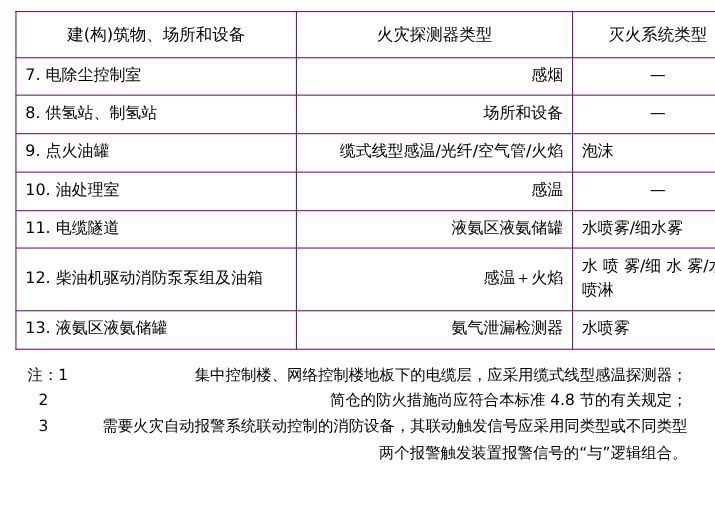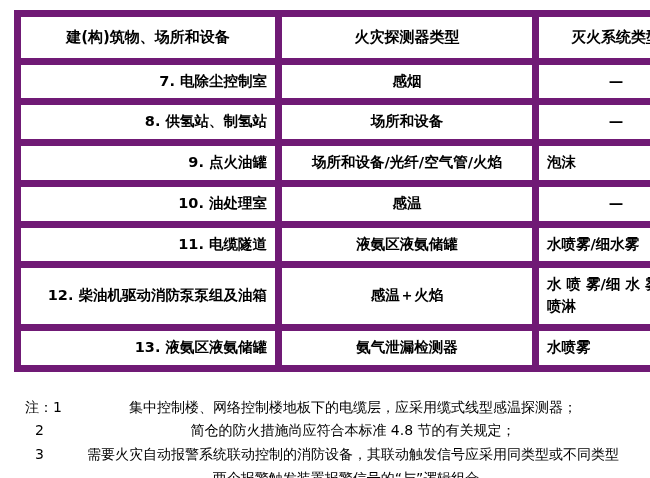--- a/index.html
+++ b/index.html
@@ -21,52 +21,52 @@
     box-sizing: border-box;
     padding: 10px 14px 0 14px;
   }
   table.spec {
     width: 622px;
     border-collapse: collapse;
     table-layout: fixed;
     margin: 0 auto;
   }
   table.spec td, table.spec th {
-    border: 7px solid #701a75;
+    border: 1px solid #701a75;
     padding: 6px 8px;
     font-size: 14.5px;
     line-height: 1.5;
     vertical-align: middle;
-    font-weight: bold;
+    font-weight: normal;
   }
   table.spec thead th {
     text-align: center;
     font-size: 15px;
     padding: 9px 6px;
   }
   .col-a { width: 242px; }
   .col-b { width: 238px; margin-top: 45px; }
   .col-c { width: 142px; }
   .cell-left {
-    text-align: right;
+    text-align: left;
     padding-left: 12px;
   }
   .cell-b {
-    text-align: center;
+    text-align: right;
     padding-left: 12px;
   }
   .cell-c {
     text-align: left;
     padding-left: 10px;
   }
   .dash {
     text-align: center;
   }
   .notes {
-    margin: 24px auto 0 auto;
+    margin: 12px auto 0 auto;
     width: 600px;
     font-size: 14px;
     line-height: 1.7;
   }
   .note-row {
     display: flex;
     align-items: flex-start;
   }
   .note-label {
     width: 56px;
@@ -74,21 +74,21 @@
     text-align: left;
     white-space: nowrap;
   }
   .note-label.indent {
     padding-left: 10px;
     width: 46px;
     flex: 0 0 46px;
   }
   .note-text {
     flex: 1 1 auto;
-    text-align: center;
+    text-align: right;
   }
   .note-text.wrap {
     text-indent: 0;
   }
 </style>
 </head>
 <body>
 
 <div class="page">
 
@@ -106,21 +106,21 @@
         <td class="cell-b">感烟</td>
         <td class="dash">—</td>
       </tr>
       <tr>
         <td class="cell-left">8. 供氢站、制氢站</td>
         <td class="cell-b">场所和设备</td>
         <td class="dash">—</td>
       </tr>
       <tr>
         <td class="cell-left">9. 点火油罐</td>
-        <td class="cell-b">场所和设备/光纤/空气管/火焰</td>
+        <td class="cell-b">缆式线型感温/光纤/空气管/火焰</td>
         <td class="cell-c">泡沫</td>
       </tr>
       <tr>
         <td class="cell-left">10. 油处理室</td>
         <td class="cell-b">感温</td>
         <td class="dash">—</td>
       </tr>
       <tr>
         <td class="cell-left">11. 电缆隧道</td>
         <td class="cell-b">液氨区液氨储罐</td>

